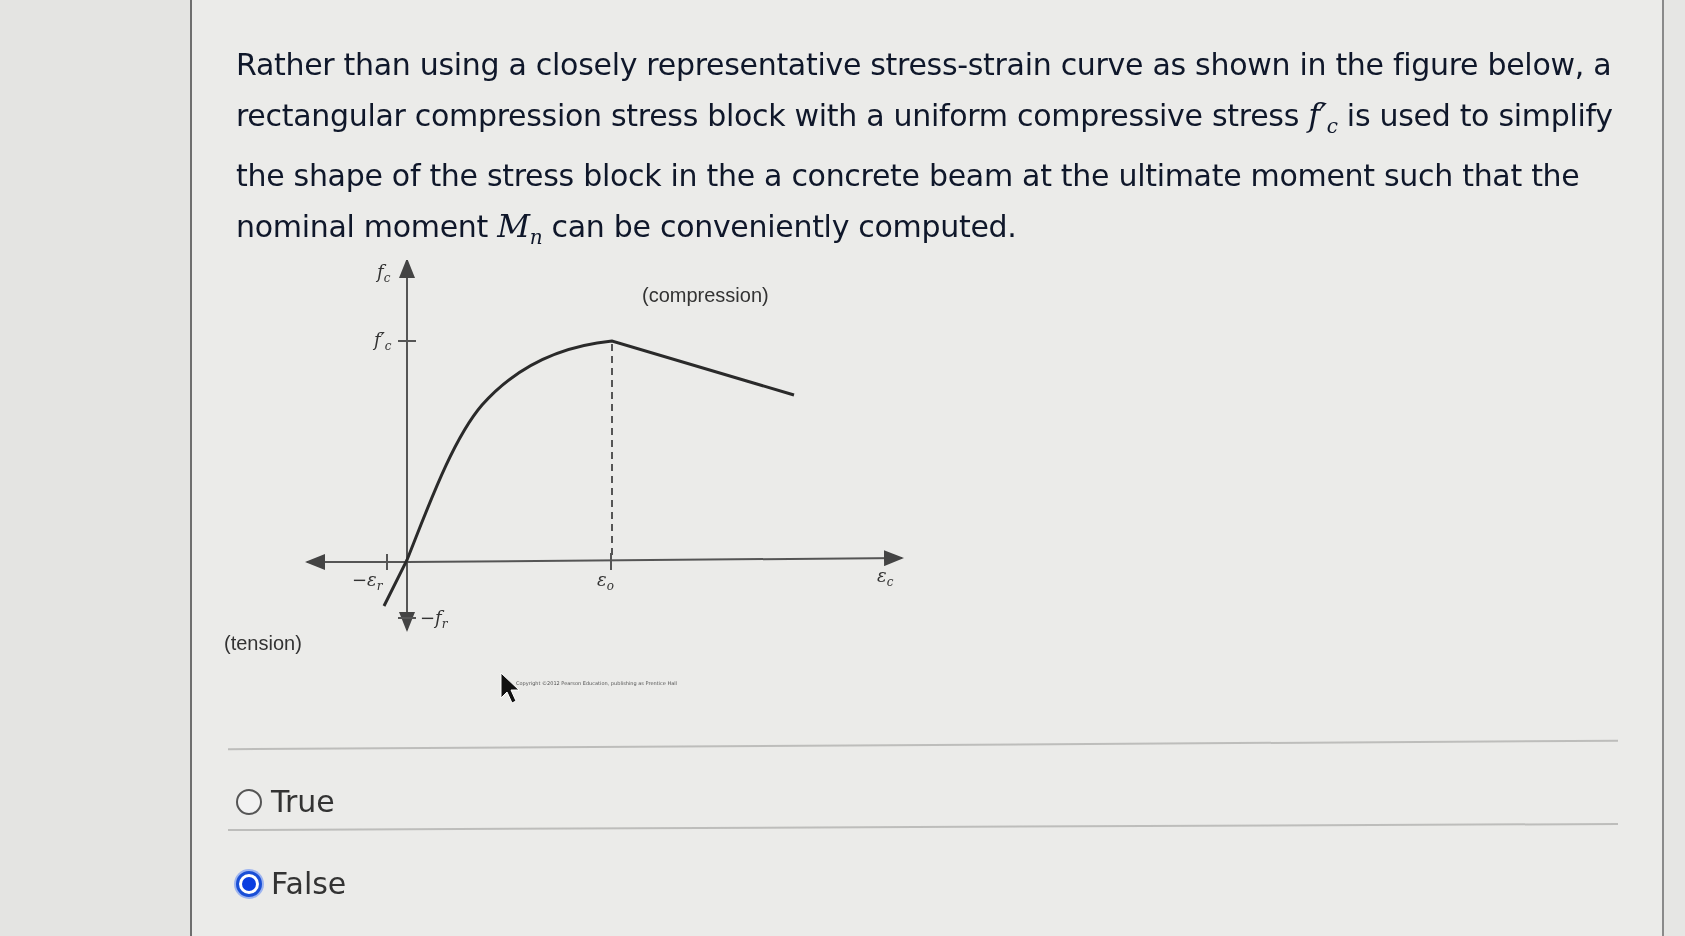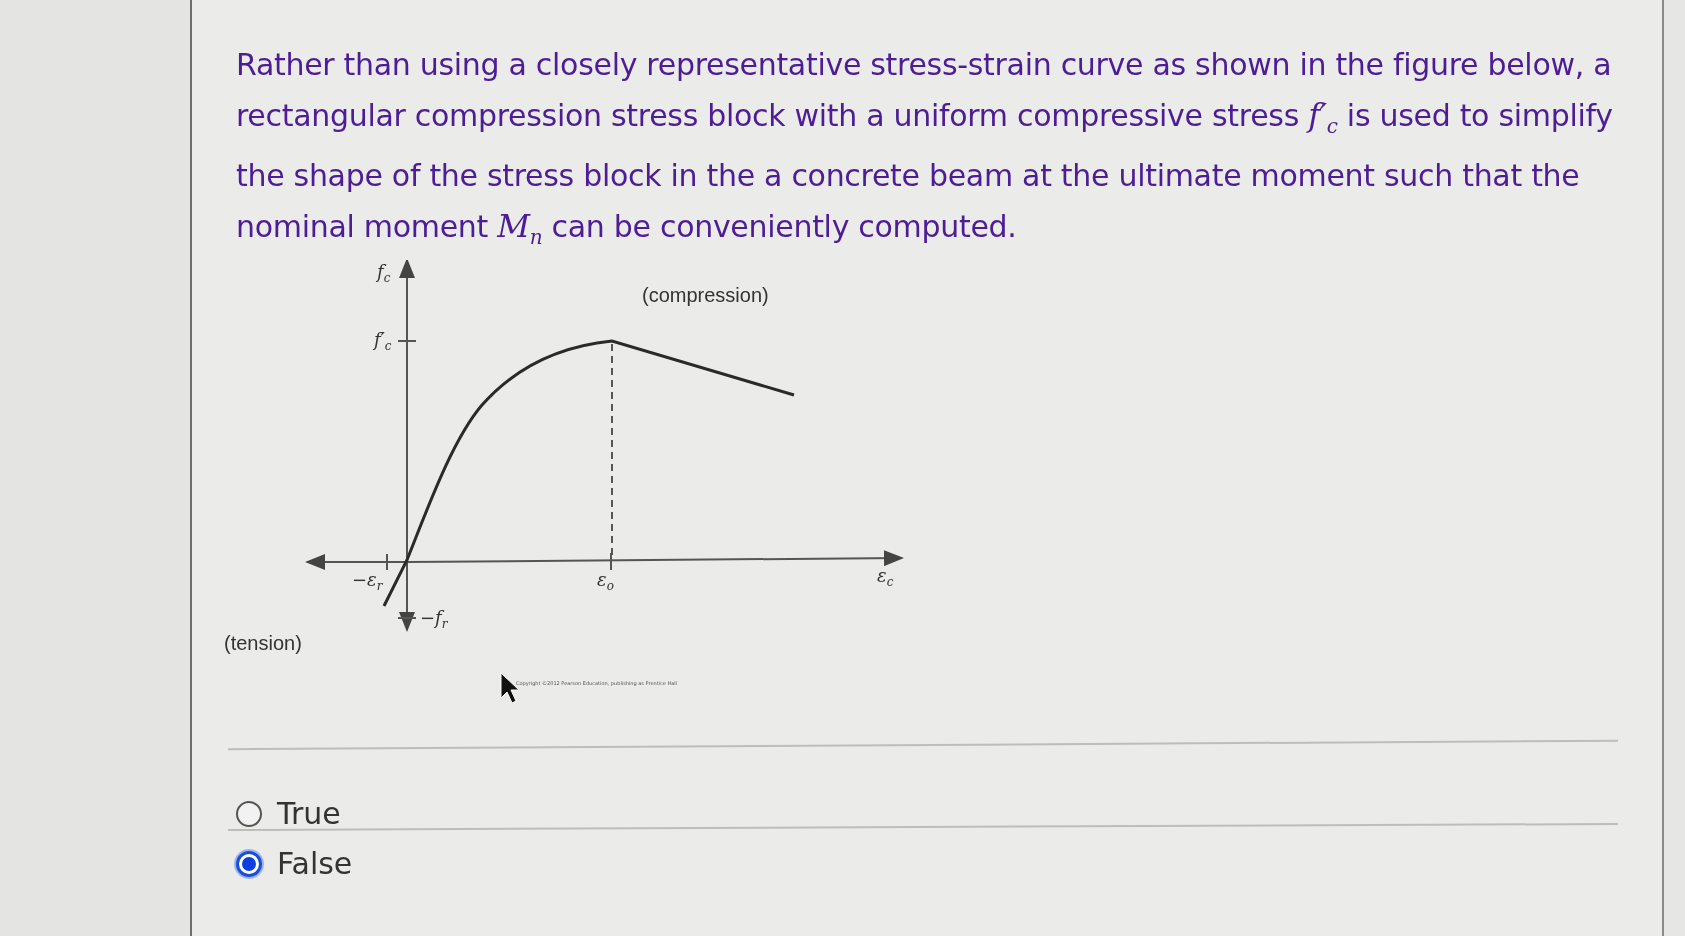--- a/index.html
+++ b/index.html
@@ -14,38 +14,37 @@
     background:#e4e4e2;
   }
   .panel {
     position:absolute; left:190px; top:0; width:1470px; height:936px;
     background:#ebebe9;
     border-left:2px solid #6e6e6e;
     border-right:2px solid #8a8a8a;
   }
   .question {
     position:absolute; left:236px; top:40px; width:1380px;
-    font-size:30px; line-height:50px; color:#4c1d95;
+    font-size:30px; line-height:50px; color:#0f172a;
     letter-spacing:-0.3px;
   }
   .math { font-family:"DejaVu Serif", serif; font-style:italic; font-size:32px; }
   .math sub { font-size:20px; }
   .figure {
     position:absolute; left:212px; top:260px; width:720px; height:440px;
   }
   .figure svg { width:720px; height:440px; }
   .fig-label { font-family:"Liberation Sans", sans-serif; font-size:20px; fill:#333; }
   .fig-math { font-family:"DejaVu Serif", serif; font-style:italic; font-size:18px; fill:#333; }
   .divider {
     position:absolute; height:2px; background:#bdbdbb;
   }
   .option {
-    position:absolute; left:236px; display:flex; align-items:center; gap:15px;
+    position:absolute; left:236px; display:flex; align-items:center; gap:9px;
     cursor:pointer;
-    margin-top:12px;
   }
   .radio {
     width:26px; height:26px; border-radius:50%; box-sizing:border-box;
     border:2px solid #555; background:#f2f2f2; position:relative;
   }
   .radio.checked {
     border:3px solid #1a4fd6; background:#fff;
     box-shadow:0 0 0 2px #9db4f0;
   }
   .radio.checked::after {
@@ -115,16 +114,16 @@
 
 <div class="divider" style="left:228px; top:744px; width:1390px; transform:rotate(-0.35deg);"></div>
 
 <div class="option" style="top:784px;">
   <span class="radio"></span>
   <span class="option-label">True</span>
 </div>
 
 <div class="divider" style="left:228px; top:826px; width:1390px; transform:rotate(-0.25deg);"></div>
 
-<div class="option" style="top:834px;justify-content:flex-end;">
+<div class="option" style="top:866px;justify-content:flex-end;">
   <span class="radio checked"></span>
   <span class="option-label">False</span>
 </div>
 
 </body></html>

